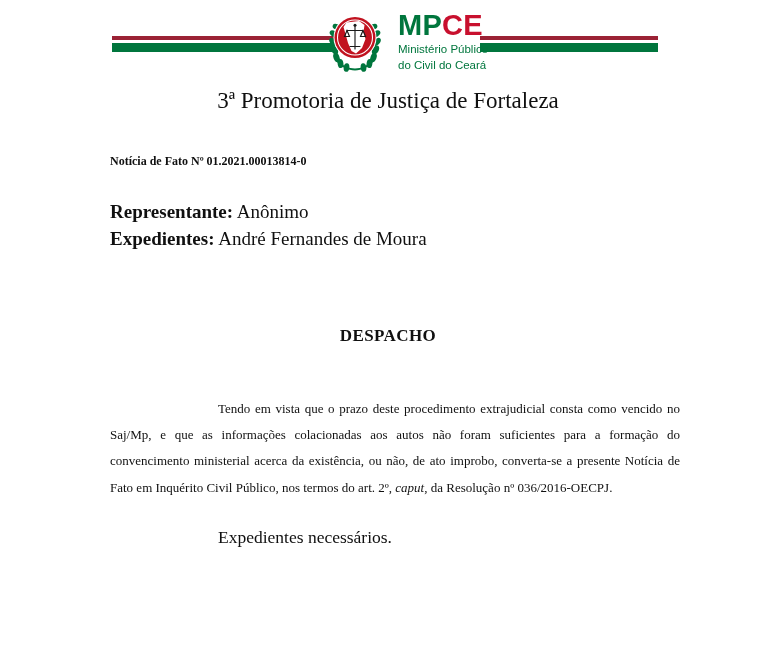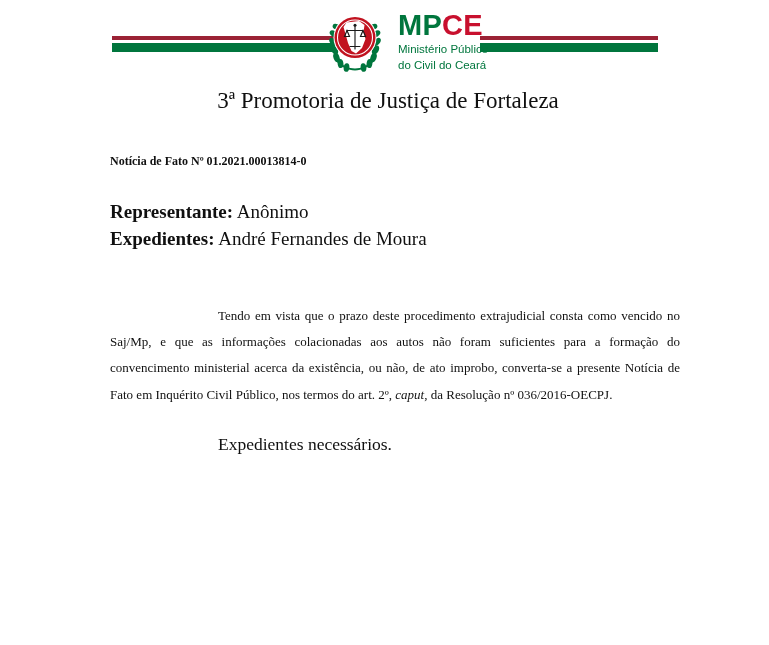--- a/index.html
+++ b/index.html
@@ -200,18 +200,19 @@
     <div class="row">
       <span class="lbl">Representante:</span>
       <span>Anônimo</span>
     </div>
     <div class="row">
       <span class="lbl">Expedientes:</span>
       <span>André Fernandes de Moura</span>
     </div>
   </div>
 
+  <div class="despacho">DESPACHO</div>
 
   <p class="body-text"><span>Tendo em vista que o prazo deste procedimento extrajudicial consta como vencido no Saj/Mp, e que as informações colacionadas aos autos não foram suficientes para a formação do convencimento ministerial acerca da existência, ou não, de ato improbo, converta-se a presente Notícia de Fato em Inquérito Civil Público, nos termos do art. 2º, </span><span class="caput">caput</span><span>, da Resolução nº 036/2016-OECPJ.</span></p>
 
   <div class="expedientes">Expedientes necessários.</div>
 
 </div>
 
 </body></html>

